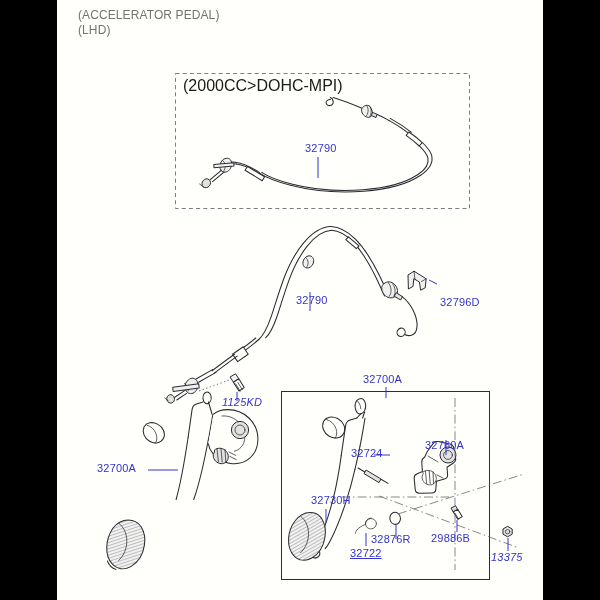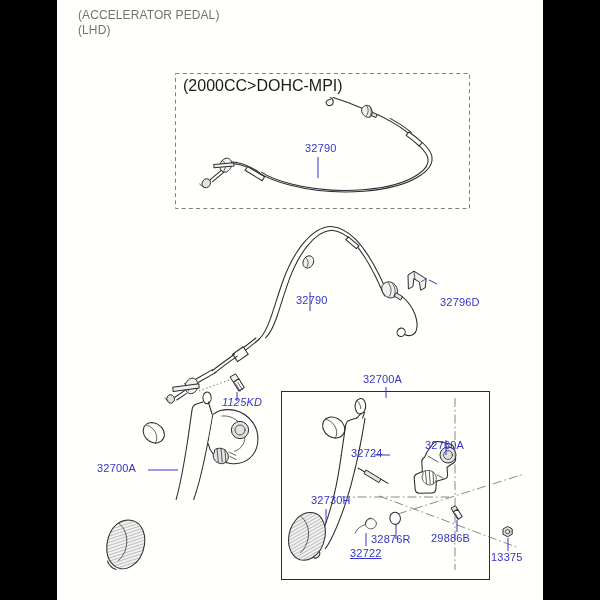--- a/index.html
+++ b/index.html
@@ -295,15 +295,15 @@
   <div class="pnum" style="left:440px; top:296px;">32796D</div>
   <div class="pnum" style="left:222px; top:396px;font-style:italic;">1125KD</div>
   <div class="pnum" style="left:97px;  top:462px;">32700A</div>
   <div class="pnum" style="left:363px; top:373px;">32700A</div>
   <div class="pnum" style="left:351px; top:447px;">32724</div>
   <div class="pnum" style="left:425px; top:439px;text-align:center;">32760A</div>
   <div class="pnum" style="left:303px; top:494px;margin-left:8px;">32730H</div>
   <div class="pnum" style="left:350px; top:547px;text-decoration:underline;">32722</div>
   <div class="pnum" style="left:371px; top:533px;">32876R</div>
   <div class="pnum" style="left:431px; top:532px;">29886B</div>
-  <div class="pnum" style="left:491px; top:551px;">13375</div>
+  <div class="pnum" style="left:491px; top:551px;font-style:italic;">13375</div>
 
 </div>
 
 </body></html>

